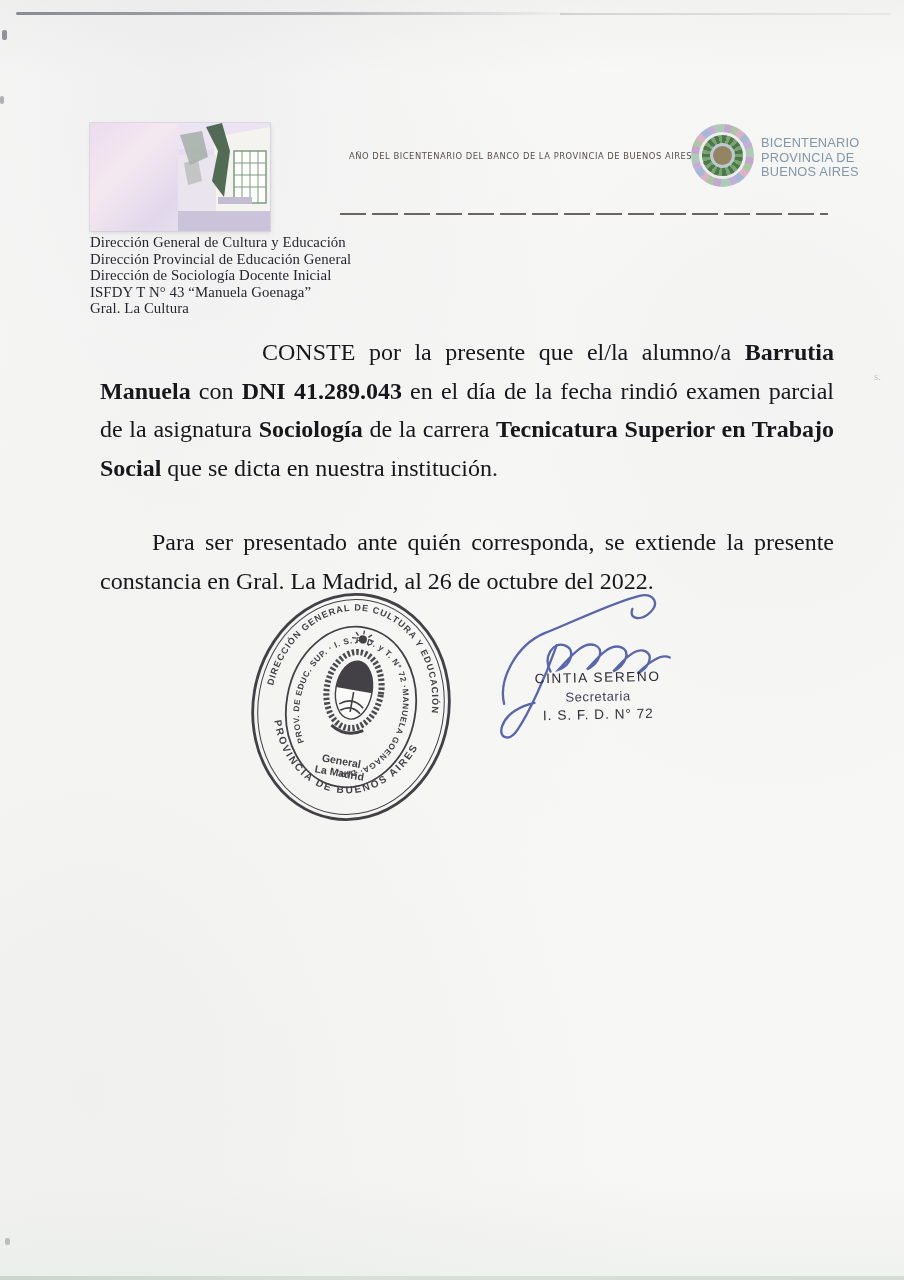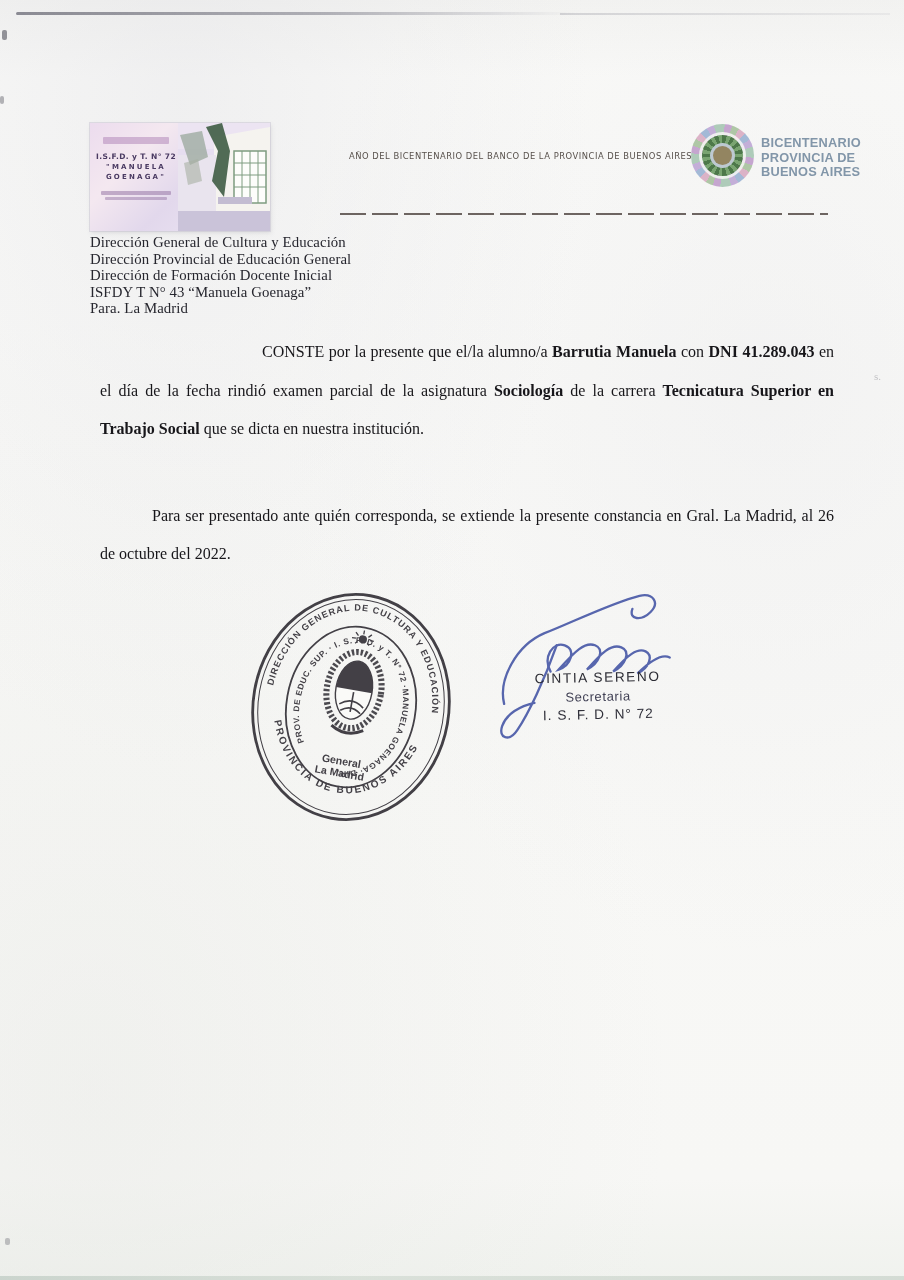--- a/index.html
+++ b/index.html
@@ -59,27 +59,27 @@
   .rosette { position:absolute; left:691px; top:124px; width:63px; height:63px; border-radius:50%;
     background:repeating-conic-gradient(from 4deg, #c1a0cc 0 14deg, #a9c3a0 14deg 28deg, #d9aec4 28deg 42deg, #9db4d4 42deg 56deg, #bfa9d6 56deg 70deg, #a8c8b4 70deg 90deg);
     opacity:.92; display:flex; align-items:center; justify-content:center; }
   .rosette-mid { width:41px; height:41px; border-radius:50%;
     background:
       repeating-conic-gradient(from 0deg, #3f6e3c 0 12deg, #6f9e66 12deg 24deg);
     box-shadow:0 0 0 3px rgba(248,248,246,.85); display:flex; align-items:center; justify-content:center; }
   .rosette-core { width:19px; height:19px; border-radius:50%; background:#8b7c55;
     box-shadow:0 0 0 3px #b9c6cf; }
   .bicen-text { position:absolute; left:761px; top:136px; font-family:"Liberation Sans", sans-serif;
-    font-size:12.8px; line-height:14.6px; color:#8296a9; font-weight:bold; letter-spacing:.2px; }
+    font-size:12.8px; line-height:14.6px; color:#8296a9; font-weight:normal; letter-spacing:.2px; }
 
   
   .body-text { position:absolute; left:100px; top:333px; width:734px; text-align:justify;
-    font-size:16px; line-height:38.6px; color:#17161a; }
+    font-size:24px; line-height:38.6px; color:#17161a; }
   .body-text p.p1 { text-indent:162px; }
-  .body-text p.p2 { text-indent:52px; margin-top:48px; }
+  .body-text p.p2 { text-indent:52px; margin-top:36px; }
   .body-text .b { font-weight:bold; }
 
   
   .stamp { position:absolute; left:250px; top:591px; width:202px; height:232px;
     transform:rotate(10deg); opacity:.92; }
   .stamp svg text { font-family:"Liberation Sans", sans-serif; fill:#343138; }
 
   
   .signature-svg { position:absolute; left:490px; top:582px; width:202px; height:168px; }
   .sig-block { position:absolute; left:516px; top:670px; width:164px; text-align:center;
@@ -95,28 +95,20 @@
 
   <div class="scan-top-line"></div>
   <div class="scan-top-line2"></div>
   <div class="scan-speck-a"></div>
   <div class="scan-speck-b"></div>
   <div class="scan-speck-c"></div>
   <div class="scan-bottom-edge"></div>
   <div class="scan-smudge">s.</div>
 
   <div class="school-logo">
-    <div class="logo-left">
-      <div class="logo-header-bar"></div>
-      <div class="logo-isfd">I.S.F.D. y T. N° 72</div>
-      <div class="logo-name">"MANUELA</div>
-      <div class="logo-name">GOENAGA"</div>
-      <div class="logo-sub-bar1"></div>
-      <div class="logo-sub-bar2"></div>
-    </div>
     <div class="logo-right">
       <svg width="92" height="108" viewBox="0 0 92 108">
         <rect x="0" y="0" width="92" height="108" fill="#e6def0"></rect>
         <rect x="0" y="0" width="92" height="26" fill="#ece4f2"></rect>
         <polygon points="36,14 92,4 92,92 36,92" fill="#f5f3ef"></polygon>
         <rect x="0" y="32" width="38" height="58" fill="#e9e4ee"></rect>
         <rect x="56" y="28" width="32" height="52" fill="#fdfdfb" stroke="#7e9c80" stroke-width="1.5"></rect>
         <line x1="64" y1="28" x2="64" y2="80" stroke="#7e9c80" stroke-width="1"></line>
         <line x1="72" y1="28" x2="72" y2="80" stroke="#7e9c80" stroke-width="1"></line>
         <line x1="80" y1="28" x2="80" y2="80" stroke="#7e9c80" stroke-width="1"></line>
@@ -128,23 +120,23 @@
         <polygon points="6,40 20,36 24,58 10,62" fill="#a8b0a4" opacity=".6"></polygon>
         <rect x="40" y="74" width="34" height="7" fill="#c3bcd2"></rect>
         <rect x="0" y="88" width="92" height="20" fill="#cac3d9"></rect>
       </svg>
     </div>
   </div>
 
   <div class="address">
       <div>Dirección General de Cultura y Educación</div>
       <div>Dirección Provincial de Educación General</div>
-      <div>Dirección de Formación Docente Inicial</div>
+      <div>Dirección de Sociología Docente Inicial</div>
       <div>ISFDY T N° 43 “Manuela Goenaga”</div>
-      <div>Para. La Madrid</div>
+      <div>Gral. La Cultura</div>
     </div>
 
   <div class="year-line">AÑO DEL BICENTENARIO DEL BANCO DE LA PROVINCIA DE BUENOS AIRES</div>
   <div class="dash-line"></div>
 
   <div class="rosette">
     <div class="rosette-mid">
       <div class="rosette-core"></div>
     </div>
   </div>

